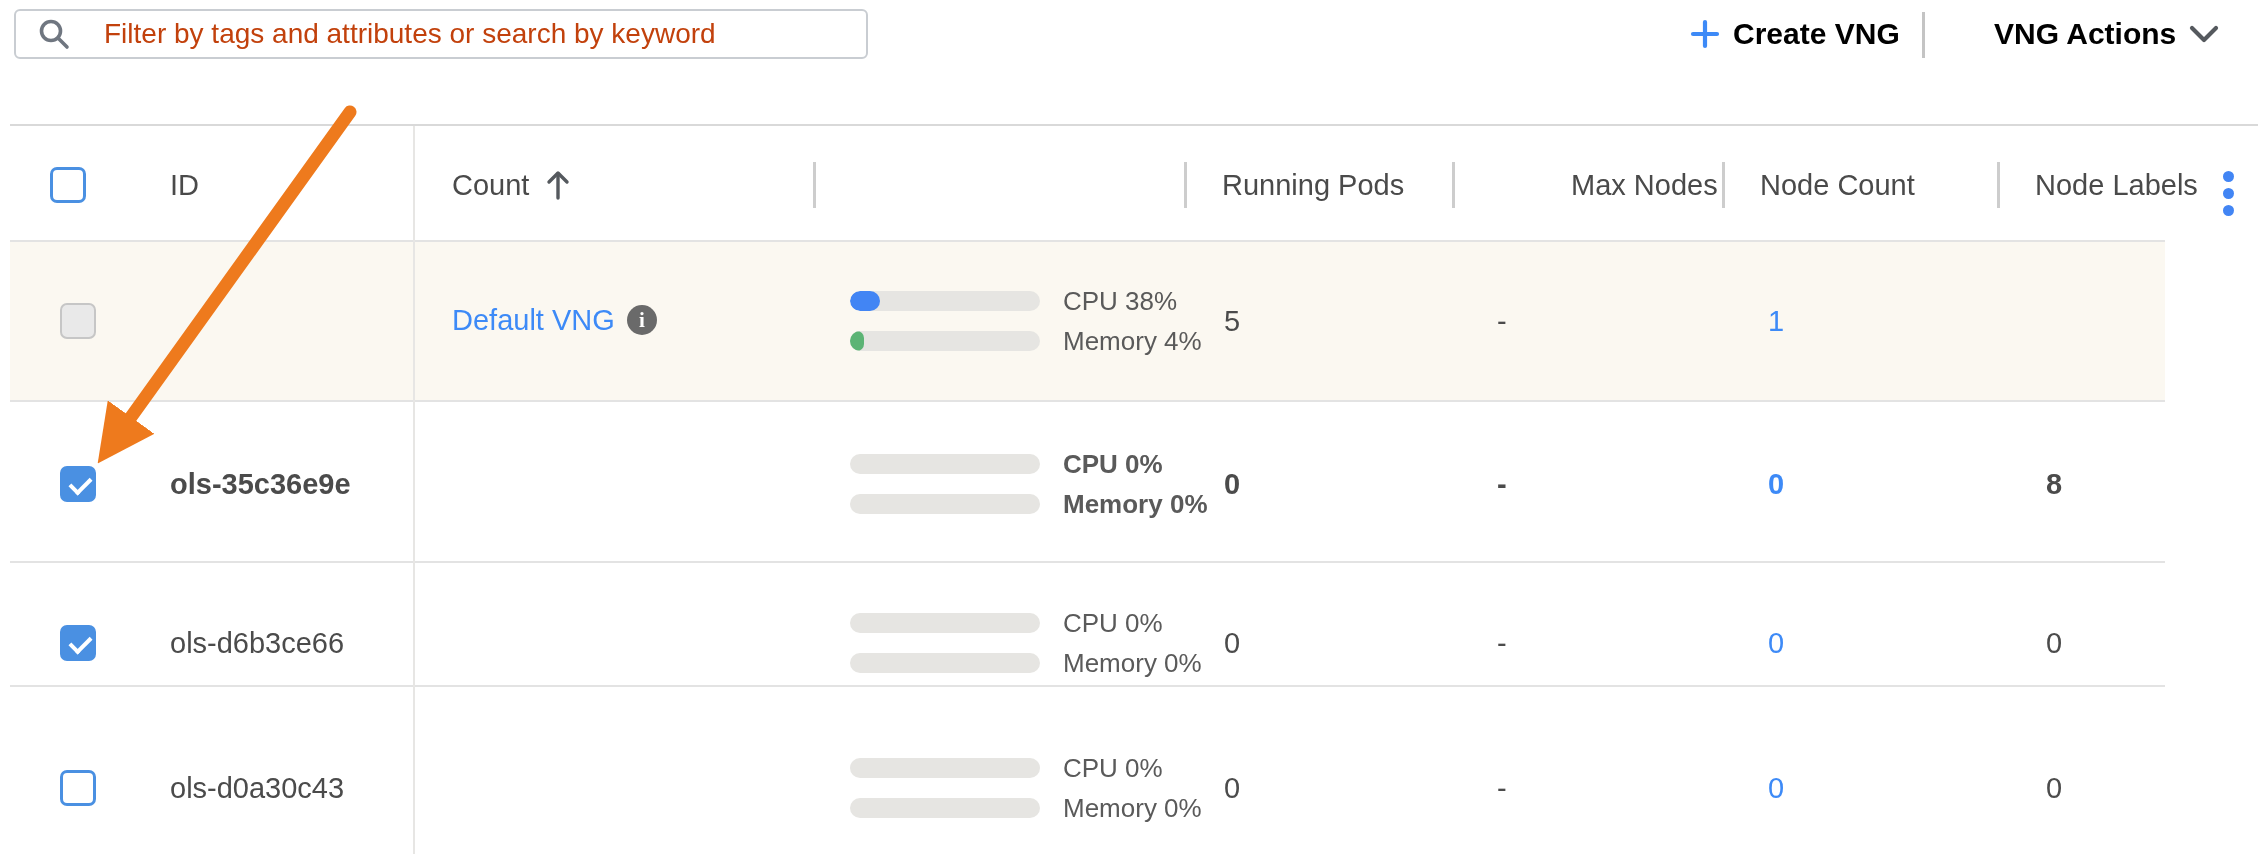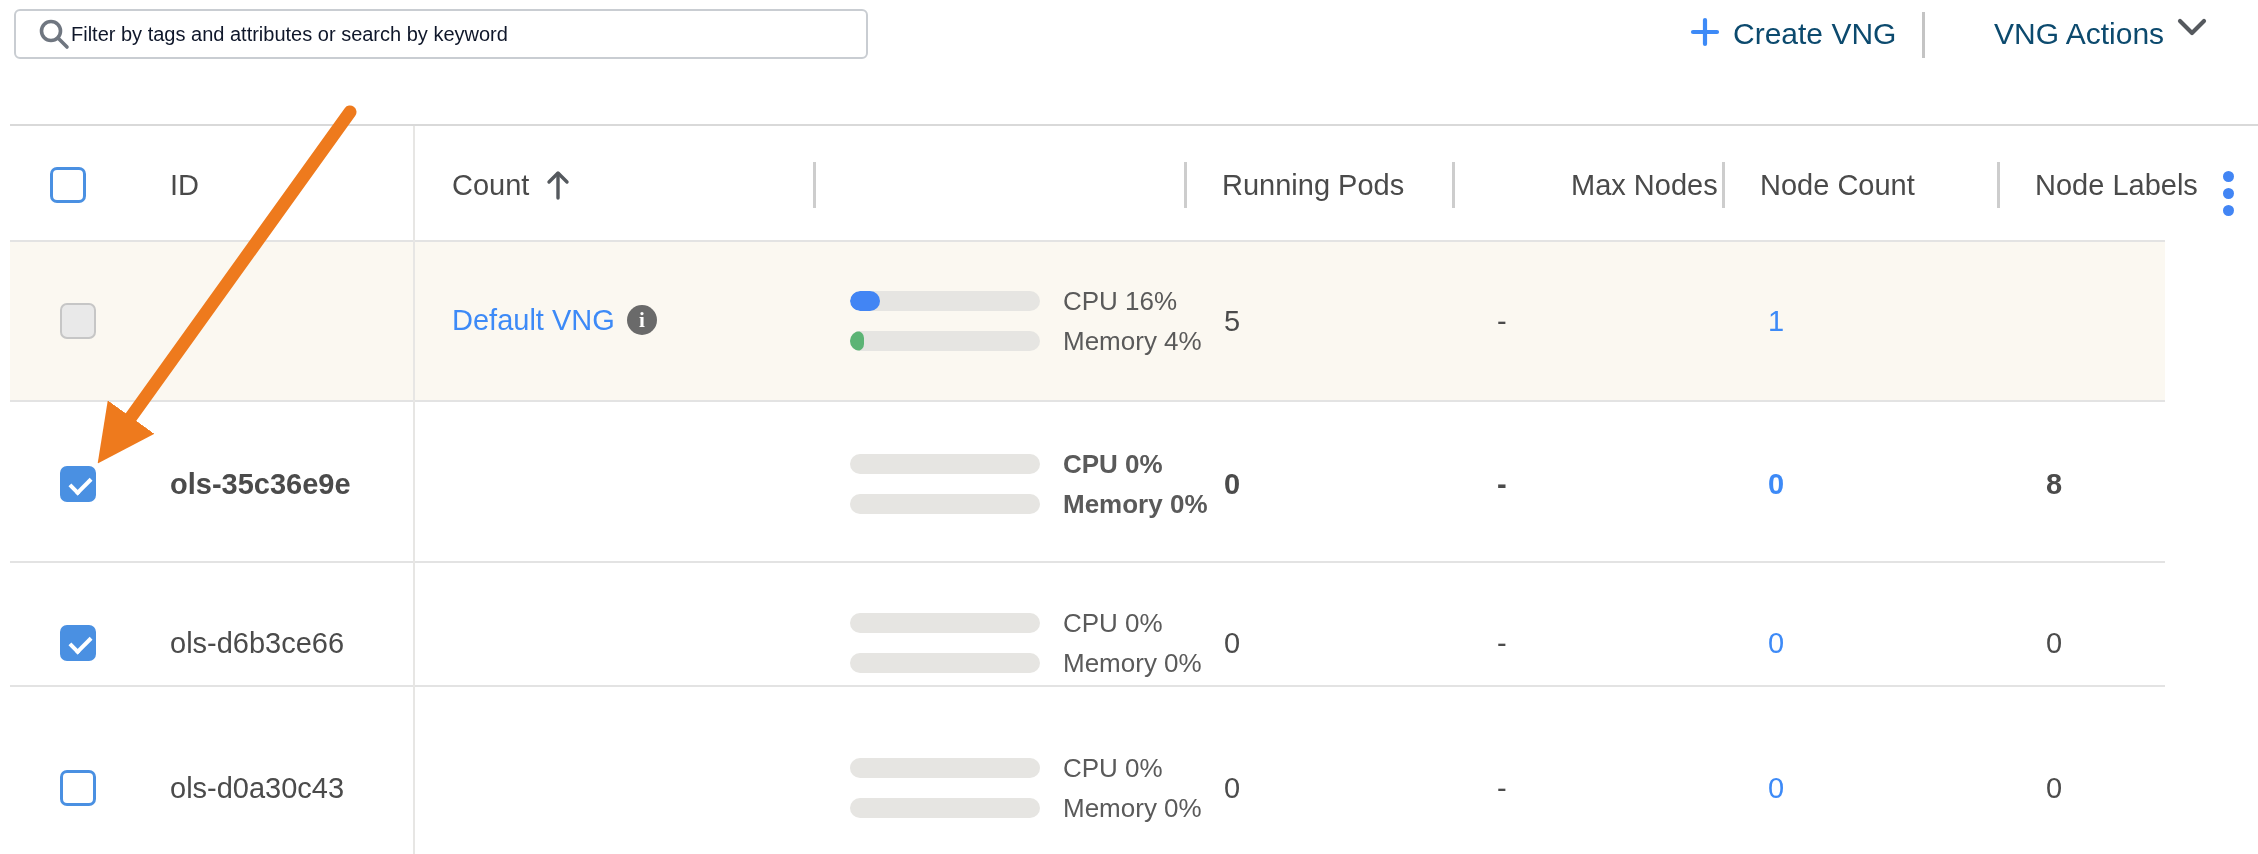--- a/index.html
+++ b/index.html
@@ -8,28 +8,28 @@
     position:relative; width:2258px; height:854px; overflow:hidden;
     font-family:"Liberation Sans", sans-serif; color:#4b4b4b; background:#fff;
   }
   
   .search-box{
     position:absolute; left:14px; top:9px; width:854px; height:50px;
     border:2px solid #c9cdd2; border-radius:6px; background:#fff;
     display:flex; align-items:center;
   }
   .search-box svg{ margin-left:22px; }
-  .search-placeholder{ margin-left:1px; font-size:20px; color:#0f172a; }
+  .search-placeholder{ margin-left:34px; font-size:28px; color:#c2410c; }
   .topbar-actions{
     position:absolute; right:0; top:8px; height:52px; left:1660px;
     display:flex; align-items:center;
   }
   .btn-blue{
-    display:flex; align-items:flex-start; gap:13px;
-    color:#0c4a6e; font-size:30px; font-weight:400; cursor:pointer;
+    display:flex; align-items:center; gap:13px;
+    color:#000000; font-size:30px; font-weight:700; cursor:pointer;
   }
   .create-btn{ position:absolute; left:30px; top:9px; }
   .top-divider{ position:absolute; left:262px; top:4px; width:3px; height:46px; background:#c4c4c4; }
   .actions-btn{ position:absolute; left:334px; top:9px; }
   
   .tbl-top-border{ position:absolute; left:10px; top:124px; width:2248px; height:2px; background:#d9d9d9; }
   .tbl-head-border{ position:absolute; left:10px; top:240px; width:2155px; height:2px; background:#e3e3e3; }
   .col-divider{ position:absolute; left:413px; top:126px; width:2px; height:728px; background:#e7e6e4; z-index:3; }
   .hcell{ position:absolute; top:167px; line-height:36px; font-size:29px; color:#4a4a4a; font-weight:500; }
   .hsep{ position:absolute; top:162px; width:3px; height:46px; background:#cdcdcd; }
@@ -138,21 +138,21 @@
     <div class="cell c-name">
       <span class="link">Default VNG</span>
       <span class="info-badge">i</span>
     </div>
     <div class="bar cpu">
         <div class="bar-fill cpu" style="width: 16%; min-width: 14px;"></div>
       </div>
     <div class="bar mem">
         <div class="bar-fill mem" style="width: 4%; min-width: 14px;"></div>
       </div>
-    <div class="blabel cpu">CPU 16%</div>
+    <div class="blabel cpu">CPU 38%</div>
     <div class="blabel mem">Memory 4%</div>
     <div class="cell c-pods">5</div>
     <div class="cell c-max">-</div>
     <div class="cell c-count link">1</div>
     <div class="cell c-nlabels"></div>
   </div>
 
   <div class="row r1">
     <div class="cbx checked"></div>
     <div class="cell c-id">ols-35c36e9e</div>

